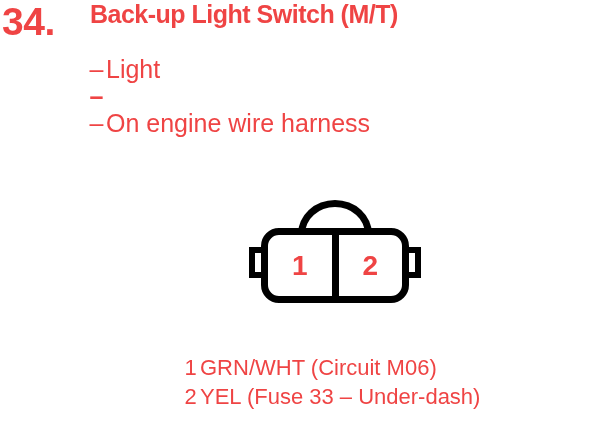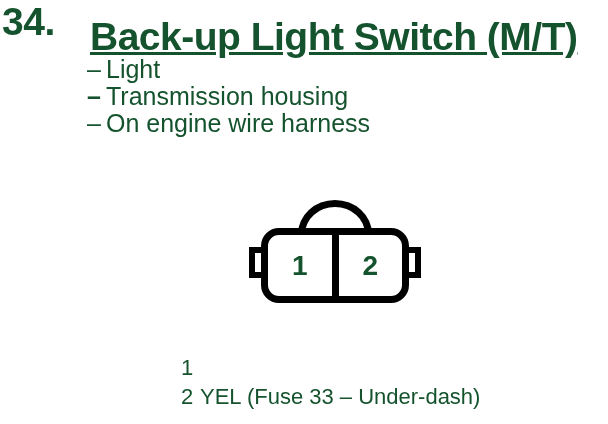--- a/index.html
+++ b/index.html
@@ -5,45 +5,45 @@
   html, body {
     margin: 0;
     padding: 0;
     background: #ffffff;
   }
   .page {
     position: relative;
     width: 608px;
     height: 424px;
     background: #ffffff;
-    color: #14532d;
+    color: #ef4444;
     font-family: "Liberation Sans", sans-serif;
     overflow: hidden;
+    text-align: center;
   }
 
   
   .heading-number {
     position: absolute;
     left: 2px;
     top: 2px;
     font-size: 39px;
     font-weight: bold;
     line-height: 1;
     letter-spacing: -0.5px;
   }
   .heading-title {
     position: absolute;
     left: 90px;
-    top: 17px;
-    font-size: 39px;
+    top: 2px;
+    font-size: 25px;
     font-weight: bold;
     line-height: 1;
     letter-spacing: -0.5px;
     white-space: nowrap;
-    text-decoration: underline;
   }
 
   
   .attributes {
     position: absolute;
     left: 87px;
     top: 56px;
   }
   .attribute-row {
     display: flex;
@@ -146,21 +146,20 @@
   <div class="heading-number">34.</div>
   <div class="heading-title">Back-up Light Switch (M/T)</div>
 
   <div class="attributes">
     <div class="attribute-row">
       <span class="attribute-dash">–</span>
       <span>Light</span>
     </div>
     <div class="attribute-row">
       <span class="attribute-dash heavy">–</span>
-      <span>Transmission housing</span>
     </div>
     <div class="attribute-row">
       <span class="attribute-dash">–</span>
       <span>On engine wire harness</span>
     </div>
   </div>
 
   <div class="connector">
     <div class="connector-dome"></div>
     <div class="connector-tab left"></div>
@@ -168,20 +167,21 @@
     <div class="connector-body">
       <div class="connector-cell">1</div>
       <div class="connector-divider"></div>
       <div class="connector-cell">2</div>
     </div>
   </div>
 
   <div class="legend">
     <div class="legend-row">
       <span class="legend-pin">1</span>
+      <span>GRN/WHT (Circuit M06)</span>
     </div>
     <div class="legend-row">
       <span class="legend-pin">2</span>
       <span>YEL (Fuse 33 – Under-dash)</span>
     </div>
   </div>
 
 </div>
 
 </body></html>

